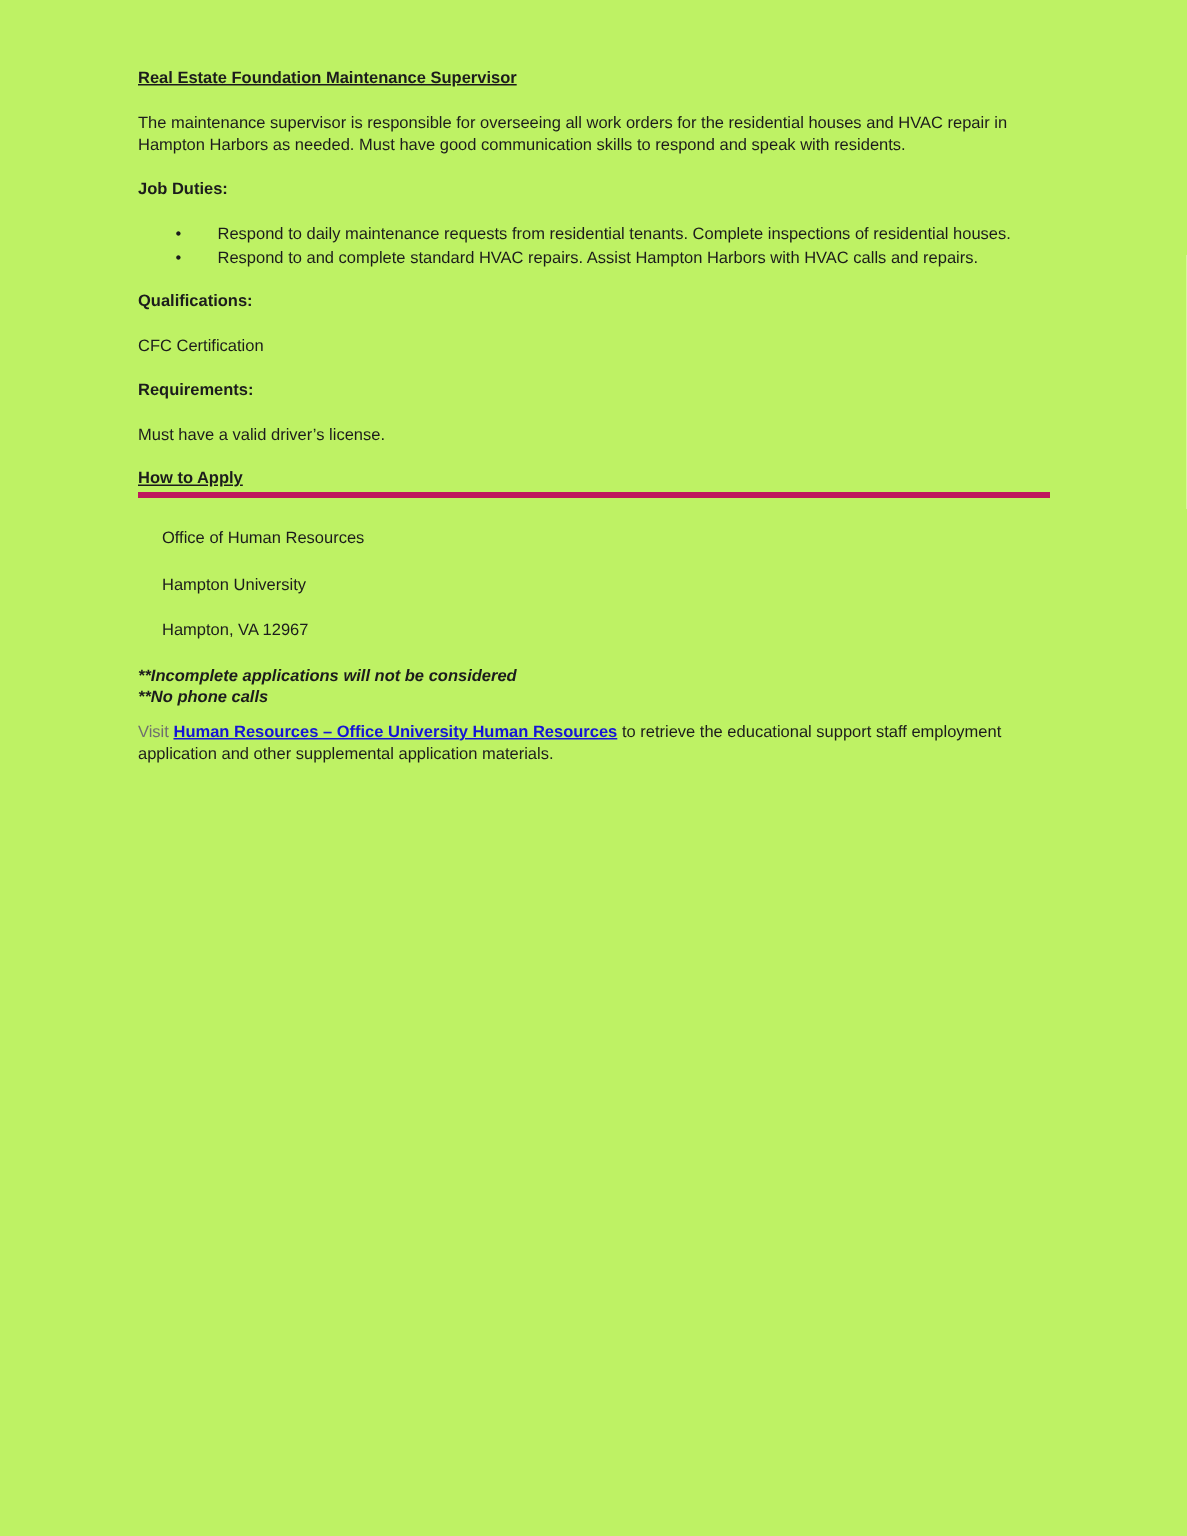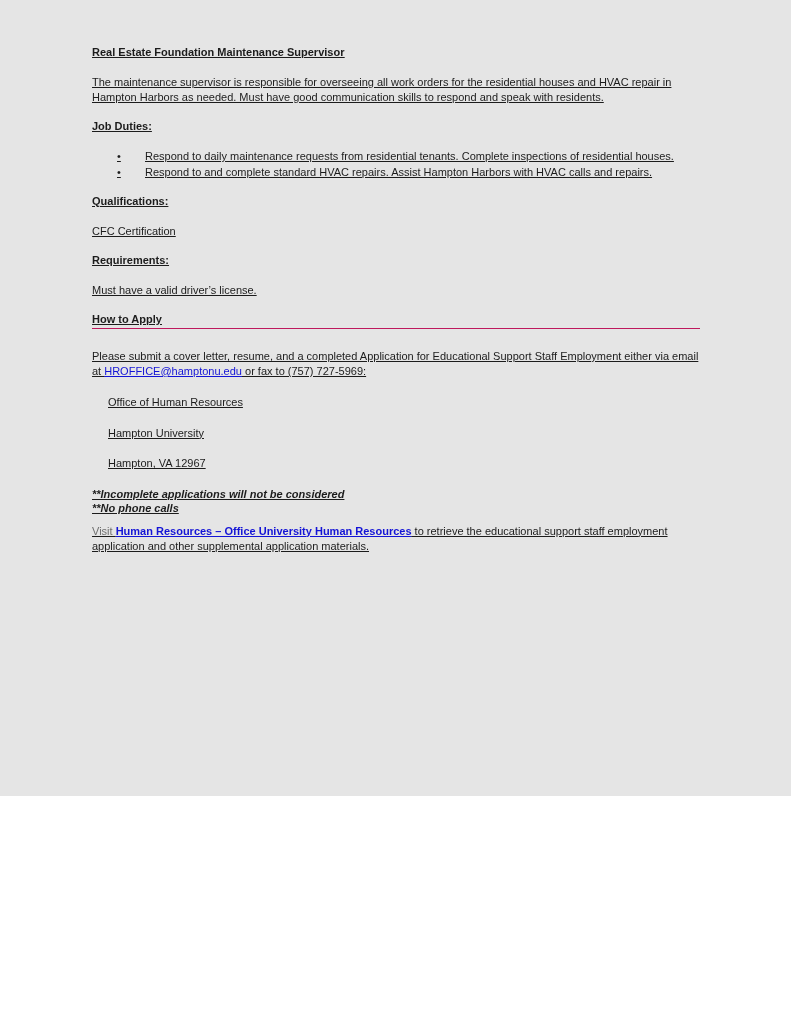--- a/index.html
+++ b/index.html
@@ -11,25 +11,24 @@
     width: 791px;
     height: 1024px;
     font-family: "Liberation Sans", sans-serif;
     font-size: 11px;
     line-height: 15px;
     color: #1c1c1c;
     -webkit-font-smoothing: antialiased;
   }
   .page {
     width: 791px;
-    height: 796px;
-    background: #e5e5e5;
+    height: 1024px;
+    background: #bef264;
     box-sizing: border-box;
     padding: 45px 91px 0 92px;
-    text-decoration: underline;
   }
   p { margin: 0 0 14px 0; }
   .doc-title {
     font-weight: bold;
     text-decoration: underline;
     margin: 0 0 15px 0;
   }
   .section-heading {
     font-weight: bold;
     margin: 0 0 15px 0;
@@ -39,21 +38,21 @@
     display: flex;
     margin: 0 0 1px 0;
   }
   .bullet-dot {
     flex: 0 0 28px;
     padding-left: 25px;
     box-sizing: content-box;
   }
   .bullet-text { flex: 1; }
   .rule-heading {
-    border-bottom: 1px solid #be185d;
+    border-bottom: 4px solid #be185d;
     padding-bottom: 1px;
     margin: 0 0 20px 0;
   }
   .rule-heading .heading-text {
     font-weight: bold;
     text-decoration: underline;
   }
   .address-block { margin: 0 0 8px 0; line-height: 14.5px; }
   .address-line { margin: 16px; }
   .note-line {
@@ -101,21 +100,20 @@
   <p>CFC Certification</p>
 
   <div class="section-heading">Requirements:</div>
 
   <p>Must have a valid driver’s license.</p>
 
   <div class="rule-heading">
     <span class="heading-text">How to Apply</span>
   </div>
 
-  <p><span>Please submit a cover letter, resume, and a completed Application for Educational Support Staff Employment either via email at </span><a class="doc-link">HROFFICE@hamptonu.edu</a><span> or fax to (757) 727-5969:</span></p>
 
   <div class="address-block">
     <p class="address-line">Office of Human Resources</p>
     <p class="address-line">Hampton University</p>
     <p class="address-line">Hampton, VA 12967</p>
     <p class="note-line">**Incomplete applications will not be considered</p>
     <p class="note-line">**No phone calls</p>
   </div>
 
 

